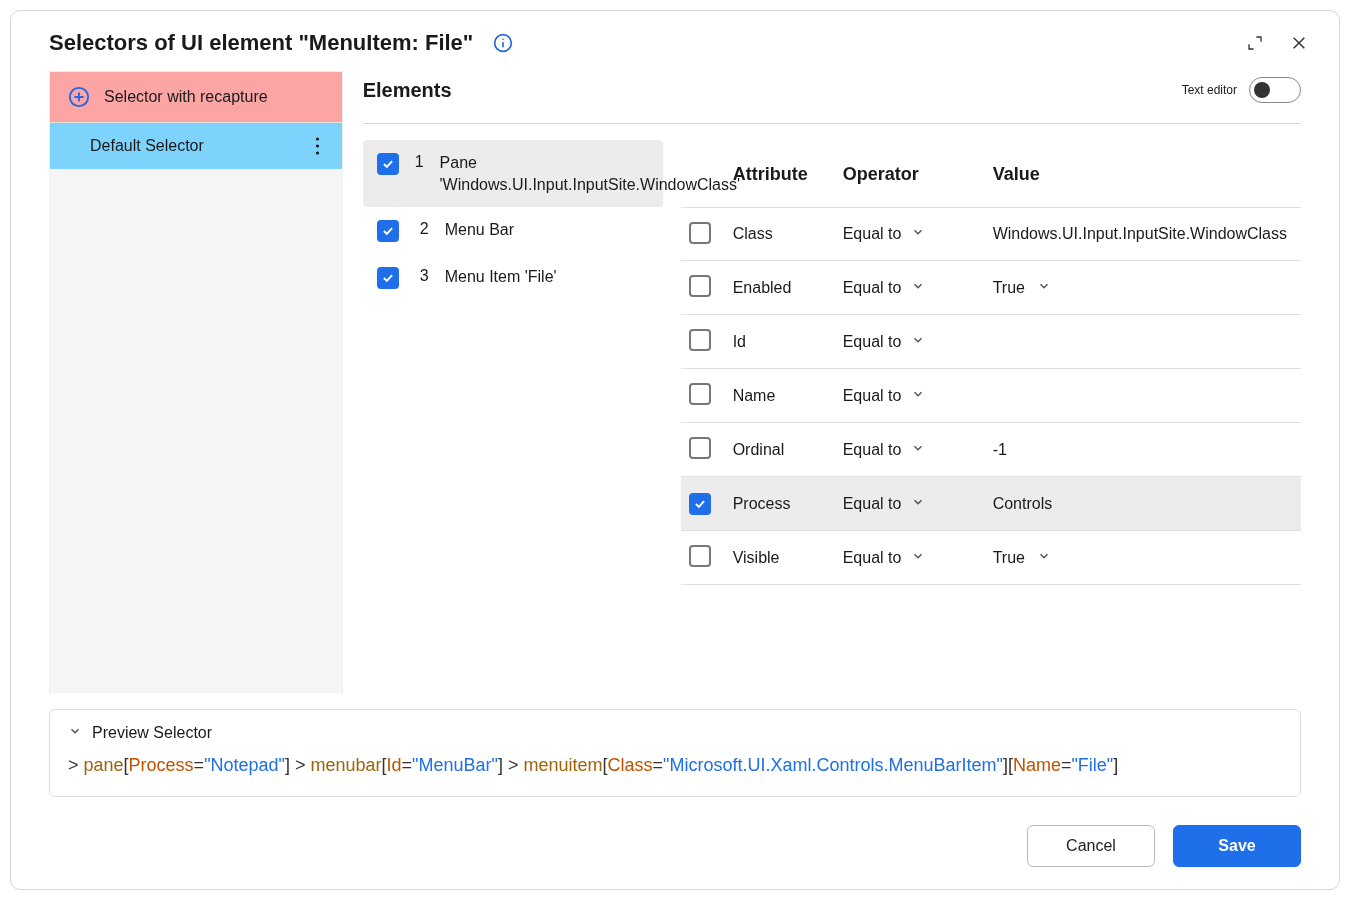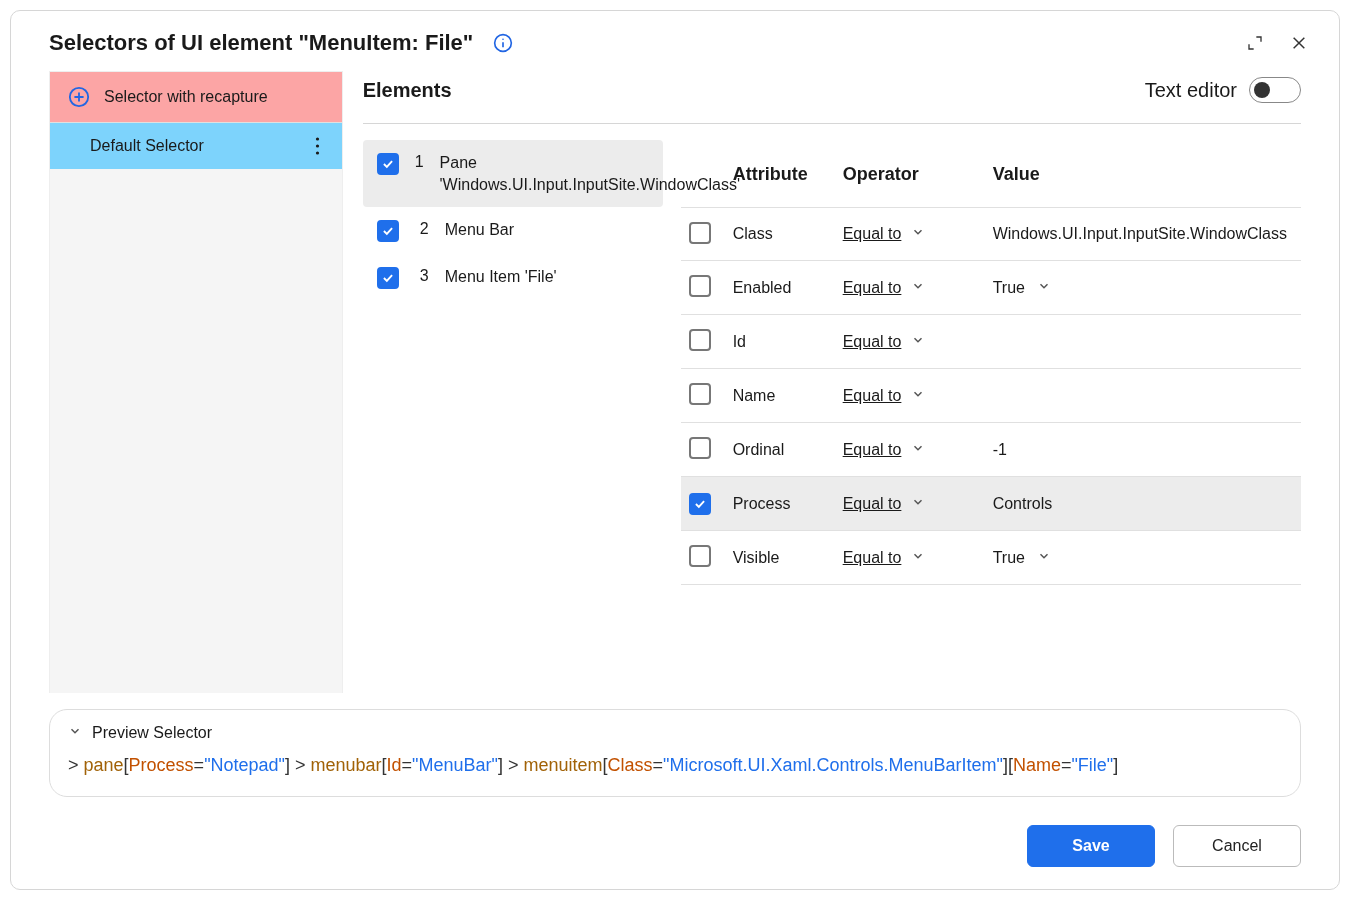--- a/index.html
+++ b/index.html
@@ -103,21 +103,21 @@
     min-height: 0;
     gap: 6px;
   }
   .main-header {
     display: flex;
     align-items: center;
     padding: 6px 0 14px 0;
   }
   .elements-title { font-size: 20px; font-weight: 600; }
   .main-header-spacer { flex: 1; }
-  .texteditor-label { font-size: 20px; margin-right: 12px; }
+  .texteditor-label { font-size: 12px; margin-right: 12px; }
   .toggle {
     width: 52px; height: 26px;
     border: 1px solid #888;
     border-radius: 13px;
     position: relative;
     cursor: pointer;
     background: #fff;
   }
   .toggle .knob {
     position: absolute;
@@ -194,31 +194,30 @@
     padding: 12px 8px;
     border-bottom: 1px solid #e0e0e0;
     font-size: 16px;
     min-height: 54px;
   }
   .attr-row.selected { background: #ececec; }
   .op-box {
     display: flex;
     align-items: center;
     gap: 10px;
-    text-decoration: underline;
   }
   .chevron { width: 14px; height: 14px; color: #555; }
   .val-edit { display: flex; align-items: center; gap: 12px; }
   .attr-row:first-of-type { border-top: 1px solid #e0e0e0; }
 
   
   .preview {
     margin: 16px 38px 0 38px;
     border: 1px solid #ddd;
-    border-radius: 18px;
+    border-radius: 6px;
     padding: 14px 18px 16px 18px;
   }
   .preview-head {
     display: flex;
     align-items: center;
     gap: 10px;
     font-size: 16px;
     cursor: pointer;
     margin-bottom: 10px;
   }
@@ -480,16 +479,16 @@
         <svg class="chevron" viewBox="0 0 24 24" fill="none" stroke="currentColor" stroke-width="2.5">
             <polyline points="6 9 12 15 18 9"></polyline>
           </svg>
       </span>
       <span>Preview Selector</span>
     </div>
     <div class="preview-selector" id="preview-code"><span class="tok-op">&gt; </span><span class="tok-tag">pane</span><span class="tok-br">[</span><span class="tok-attr">Process</span><span class="tok-br">=</span><span class="tok-str">"Notepad"</span><span class="tok-br">]</span><span class="tok-op"> &gt; </span><span class="tok-tag">menubar</span><span class="tok-br">[</span><span class="tok-attr">Id</span><span class="tok-br">=</span><span class="tok-str">"MenuBar"</span><span class="tok-br">]</span><span class="tok-op"> &gt; </span><span class="tok-tag">menuitem</span><span class="tok-br">[</span><span class="tok-attr">Class</span><span class="tok-br">=</span><span class="tok-str">"Microsoft.UI.Xaml.Controls.MenuBarItem"</span><span class="tok-br">]</span><span class="tok-br">[</span><span class="tok-attr">Name</span><span class="tok-br">=</span><span class="tok-str">"File"</span><span class="tok-br">]</span></div>
   </div>
 
   <div class="footer">
+    <div class="btn btn-secondary">Cancel</div>
     <div class="btn btn-primary">Save</div>
-    <div class="btn btn-secondary">Cancel</div>
   </div>
 </div>
 
 </body></html>

